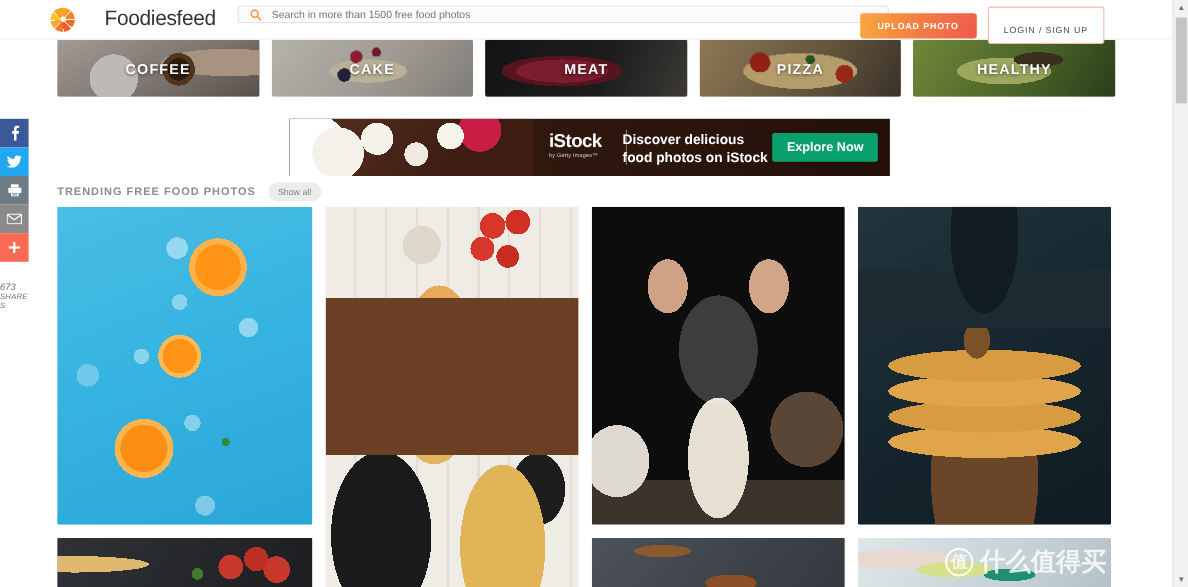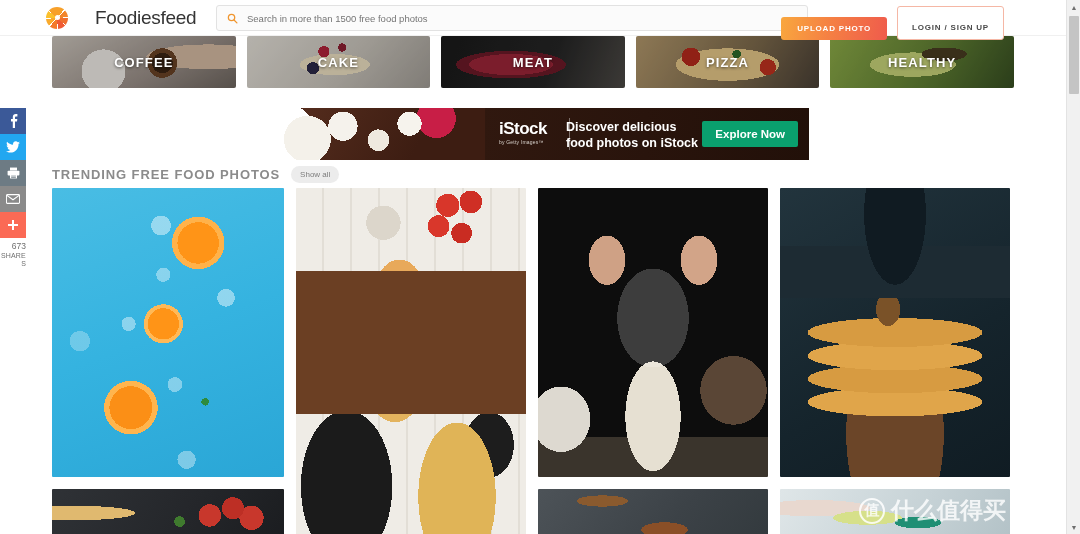--- a/index.html
+++ b/index.html
@@ -37,40 +37,40 @@
     content:""; position:absolute; left:50%; top:50%;
     width:5px;height:5px;margin:-2.5px 0 0 -2.5px;
     background:#ffffff; border-radius:50%;
   }
   .brand-name {
     margin-left:27px; font-size:19px; color:#343434;
     letter-spacing:-0.3px; font-weight:400;
   }
   .searchbar {
     position:absolute; left:216px; top:5px;
-    width:592px; height:26px;
+    width:592px; height:16px;
     background:#fbfbfb; border:1px solid #e2e2e2; border-radius:3px;
     display:flex; align-items:center;
   }
   .search-icon { margin-left:10px; width:11px; height:11px; flex:none; }
   .search-input {
     border:0; background:transparent; outline:none;
     margin-left:9px; font-size:9.5px; color:#9a9a9a;
     font-family:"Liberation Sans", sans-serif; width:520px;
   }
-  .hdr-right { position:absolute; right:62px; top:6px; display:flex; align-items:flex-end; gap:10px; }
+  .hdr-right { position:absolute; right:62px; top:6px; display:flex; align-items:center; gap:10px; }
   .btn-upload {
     height:23px; padding:0 16px; border:0; border-radius:3px;
     background:linear-gradient(100deg,#f9a73e 0%,#f58143 45%,#ef5b4c 100%);
     color:#fff; font-size:8px; font-weight:bold; letter-spacing:0.8px;
     cursor:pointer; font-family:"Liberation Sans", sans-serif;
   }
   .btn-login {
     height:23px; padding:16px 14px; border:1px solid #f5b7a5; border-radius:3px;
-    background:#fff; color:#4a4a4a; font-size:8px; font-weight:bold;
+    background:#fff; color:#4a4a4a; font-size:8px; font-weight:normal;
     letter-spacing:0.8px; cursor:pointer; font-family:"Liberation Sans", sans-serif;
   }
 
   
   .cats {
     position:absolute; top:36px; left:0; width:1066px; height:56px;
     display:flex; gap:11px; padding:0 52px; align-items:flex-start;
   }
   .cat {
     position:relative; flex:1; height:52px; overflow:hidden;
@@ -146,21 +146,21 @@
   }
   .ad-cta {
     position:absolute; right:11px; top:13px; height:26px; padding:0 13px;
     background:#0aa06e; color:#fff; border:0; border-radius:2px;
     font-size:11.5px; font-weight:bold; cursor:pointer;
     font-family:"Liberation Sans", sans-serif;
   }
 
   
   .sec { position:absolute; top:166px; left:52px; display:flex; align-items:center; gap:11px; }
-  .sec-title { font-size:13px; font-weight:bold; letter-spacing:0.9px; color:#8b8b8b; }
+  .sec-title { font-size:10px; font-weight:bold; letter-spacing:0.9px; color:#8b8b8b; }
   .sec-showall {
     border:0; background:#ececec; color:#7d7d7d;
     font-size:8px; padding:4px 9px; border-radius:9px; cursor:pointer;
     font-family:"Liberation Sans", sans-serif;
   }
 
   
   .grid { position:absolute; top:188px; left:52px; width:966px; display:flex; gap:12px; }
   .col { display:flex; flex-direction:column; gap:12px; }
   .c1 { width:232px; } .c2 { width:230px; } .c3 { width:230px; } .c4 { width:230px; }
@@ -251,22 +251,22 @@
 
   
   .rail { position:absolute; left:0; top:108px; width:26px; z-index:50; }
   .rail a {
     display:flex; align-items:center; justify-content:center;
     width:26px; height:26px; color:#fff; text-decoration:none; cursor:pointer;
   }
   .s-fb{background:#3b5998;} .s-tw{background:#22a7f0;}
   .s-pr{background:#6d7b84;} .s-em{background:#8a8a8a;} .s-pl{background:#fb6a55;}
   .rail-count {
-    width:26px; text-align:right; padding-top:3px;
-    font-size:8.5px; color:#6f6f6f; line-height:1.25;
+    width:26px; text-align:left; padding-top:18px;
+    font-size:8.5px; color:#6f6f6f; line-height:1.25;font-style:italic;
   }
   .rail-count .lbl { font-size:7px; letter-spacing:0.2px; }
 
   
   .sbar { position:absolute; right:0; top:0; width:14px; height:534px; background:#f1f1f1; border-left:1px solid #e3e3e3; z-index:60;}
   .sb-up, .sb-dn { position:absolute; left:0; width:14px; height:14px; display:flex; align-items:center; justify-content:center; color:#6e6e6e; font-size:7px; cursor:pointer;}
   .sb-up{top:0;} .sb-dn{bottom:0;}
   .sb-thumb { position:absolute; left:2px; top:16px; width:10px; height:78px; background:#c4c4c4; border-radius:1px; cursor:pointer;}
 </style>
 </head>

